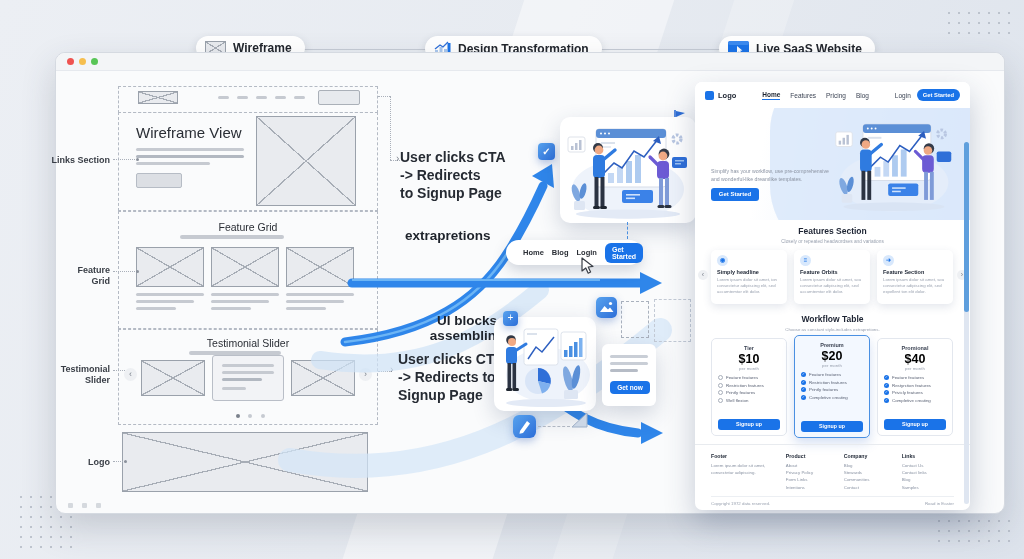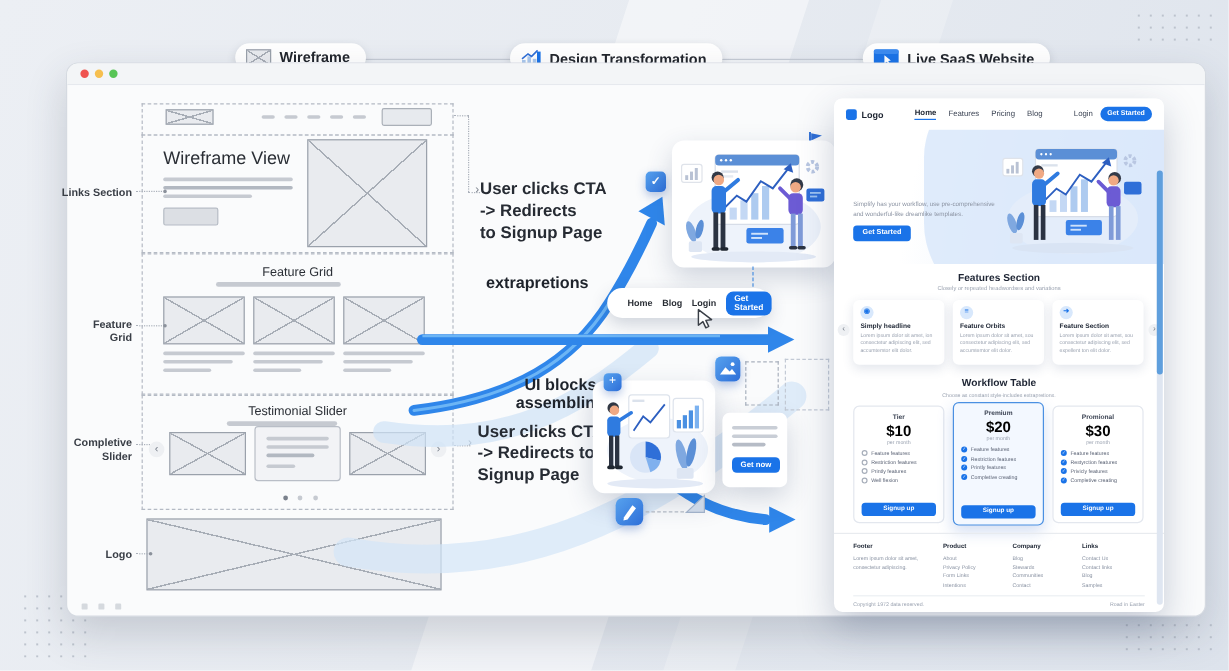--- a/index.html
+++ b/index.html
@@ -188,21 +188,21 @@
 
   <div class="sidelabel" style="left:38px; top:155px;">Links Section</div>
   <div class="dotline" style="left:113px; top:159px; width:22px;"></div>
   <div class="dotmark" style="left:136px; top:158px;"></div>
 
   <div class="sidelabel prelines" style="left:38px; top:265px;">Feature
 Grid</div>
   <div class="dotline" style="left:113px; top:271px; width:22px;"></div>
   <div class="dotmark" style="left:136px; top:270px;"></div>
 
-  <div class="sidelabel prelines" style="left:38px; top:364px;">Completive
+  <div class="sidelabel prelines" style="left:38px; top:364px;">Testimonial
 Slider</div>
   <div class="dotline" style="left:113px; top:370px; width:12px;"></div>
 
   <div class="sidelabel" style="left:38px; top:457px;">Logo</div>
   <div class="dotline" style="left:113px; top:461px; width:12px;"></div>
   <div class="dotmark" style="left:124px; top:460px;"></div>
 
   <div class="dotline" style="left:378px; top:96px; width:12px;"></div>
   <div class="dotline" style="left:390px; top:96px; height:64px; width:0; border-top:none; border-left:1.5px dotted #aab0ba;"></div>
   <div class="dotline" style="left:390px; top:160px; width:10px;"></div>
@@ -493,21 +493,21 @@
           </div>
         <div class="feat">
             <span class="ck on">✓</span>
             <span class="txt">Completive creating</span>
           </div>
         <div class="btn" style="position:absolute; left:6px; right:6px; bottom:5px; height:11px; font-size:5.3px; line-height:11px;">Signup up</div>
       </div>
 
       <div class="plan" style="left:182px; top:26px;">
         <div class="pname">Promional</div>
-        <div class="pprice">$30</div>
+        <div class="pprice">$40</div>
         <div class="pper">per month</div>
         <div class="feat">
             <span class="ck on">✓</span>
             <span class="txt">Feature features</span>
           </div>
         <div class="feat">
             <span class="ck on">✓</span>
             <span class="txt">Restyrction features</span>
           </div>
         <div class="feat">

